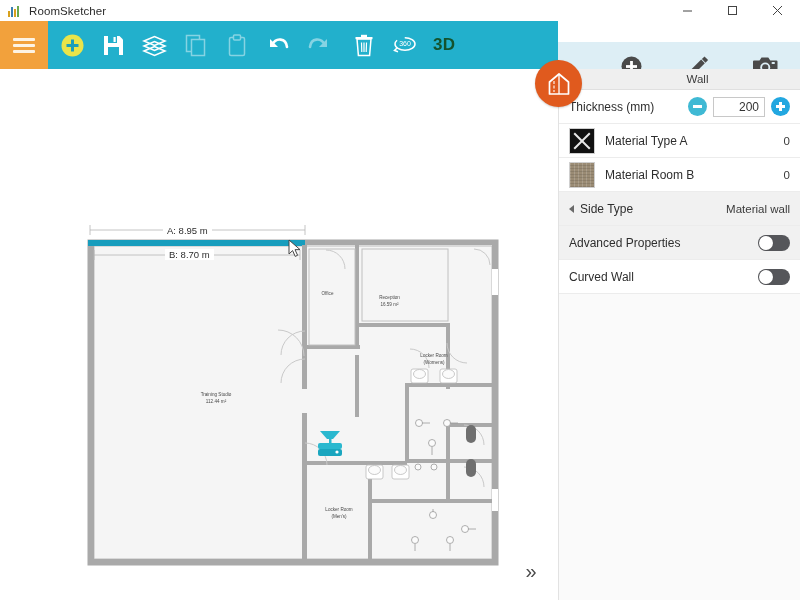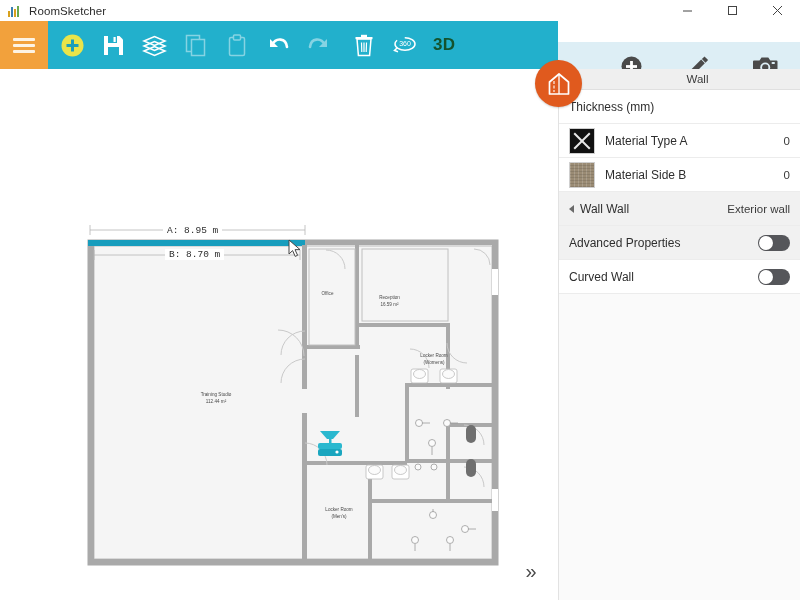--- a/index.html
+++ b/index.html
@@ -314,21 +314,21 @@
   }
 
   
   .dim {
     position: absolute;
     font-size: 9.5px;
     color: #2d2d2d;
     background: #ffffff;
     padding: 0 4px;
     white-space: nowrap;
-    font-family: Liberation Mono, monospace;
+    font-family: Liberation Sans, sans-serif;
   }
   .dim-a { left: 163px; top: 156px; }
   .dim-b { left: 165px; top: 180px; }
 
   .room-label {
     position: absolute;
     font-size: 4.6px;
     color: #4a4a4a;
     text-align: center;
     line-height: 1.45;
@@ -658,38 +658,52 @@
 
     <div class="expand-btn">»</div>
   </div>
 
   <div class="panel">
 
     <div class="panel-title">Wall</div>
 
     <div class="prow">
       <span class="plabel">Thickness (mm)</span>
+      <span class="stepper">
+        <span class="circ minus">
+          <span class="circ-inner">
+              <i class="bar-h"></i>
+            </span>
+        </span>
+        <input class="thick-input" readonly="" value="200" style="">
+        <span class="circ plus">
+          <span class="circ-inner">
+              <i class="bar-h"></i>
+              <i class="bar-v"></i>
+            </span>
+        </span>
+      </span>
     </div>
 
     <div class="prow mat-row">
       <span class="swatch black"></span>
       <span class="plabel">Material Type A</span>
       <span class="pvalue">0</span>
     </div>
 
     <div class="prow mat-row">
       <span class="swatch wood"></span>
-      <span class="plabel">Material Side B</span>
+      <span class="plabel">Material Room B</span>
       <span class="pvalue">0</span>
     </div>
 
     <div class="prow alt">
       <span class="tri-left"></span>
-      <span class="plabel">Wall Wall</span>
-      <span class="pvalue">Exterior wall</span>
+      <span class="plabel">Side Type</span>
+      <span class="pvalue">Material wall</span>
     </div>
 
     <div class="prow alt">
       <span class="plabel">Advanced Properties</span>
       <span class="toggle">
           <span class="knob"></span>
         </span>
     </div>
 
     <div class="prow">

